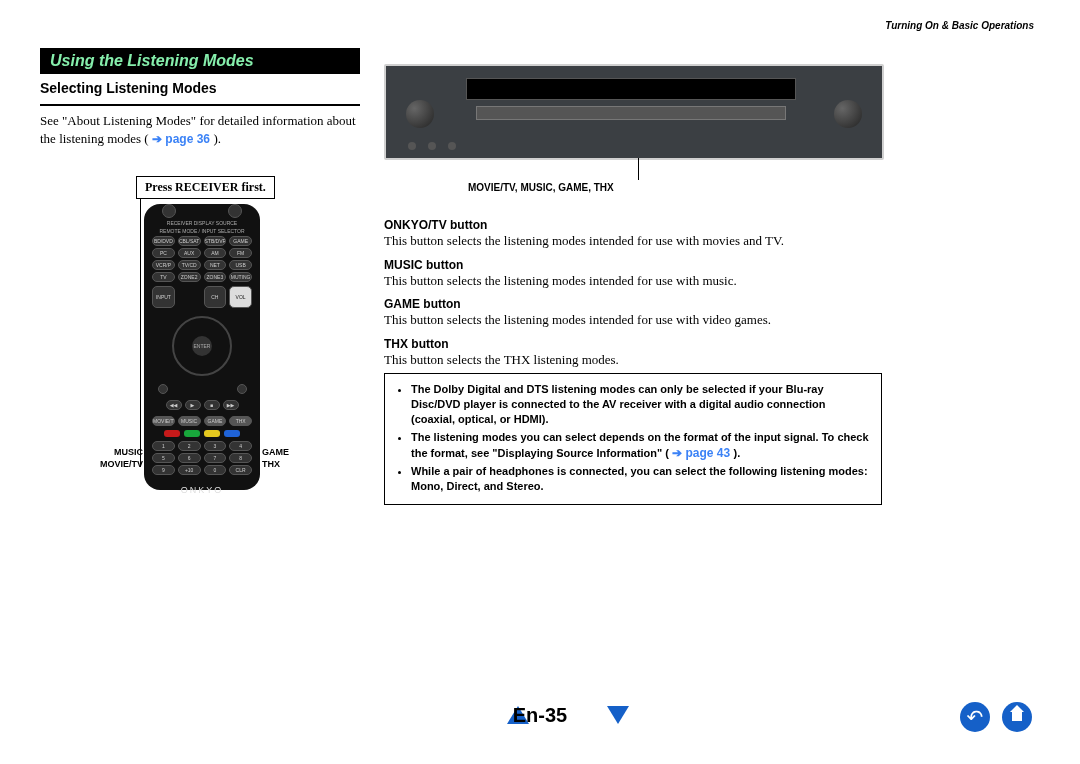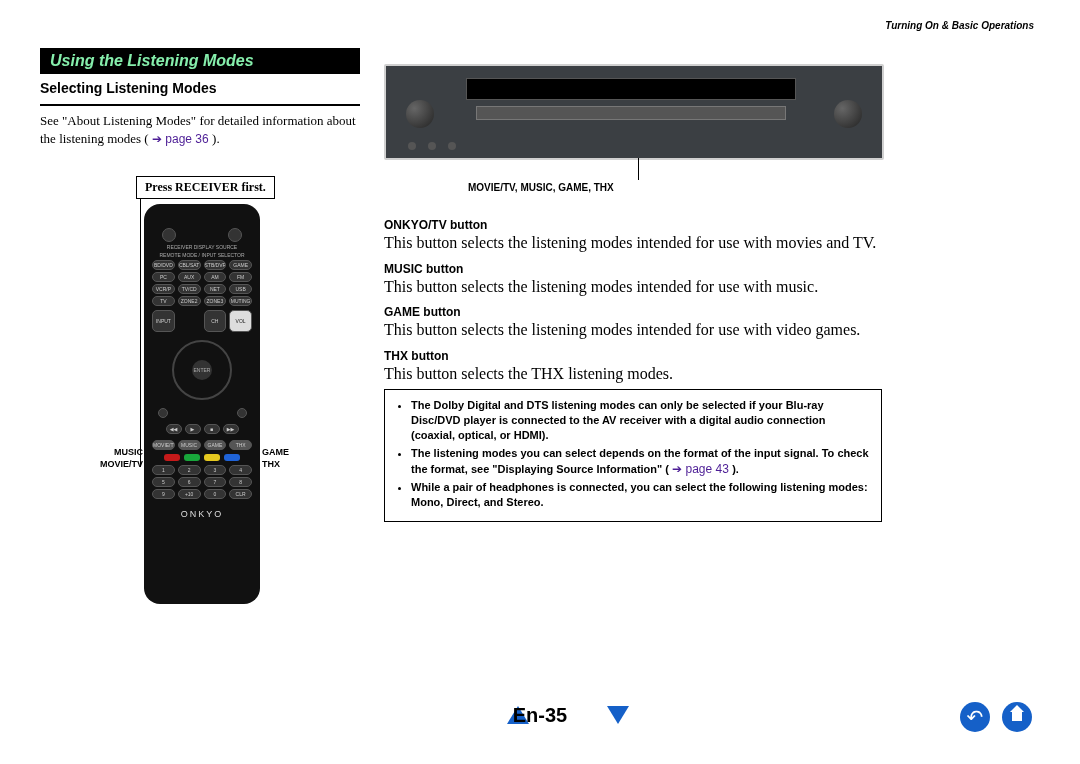--- a/index.html
+++ b/index.html
@@ -45,23 +45,23 @@
     font-size: 14px;
     border-bottom: 2px solid #000;
     padding-bottom: 8px;
     margin-bottom: 6px;
   }
   .bodytext {
     font-size: 13px;
     line-height: 1.35;
   }
   .link-blue {
-    color: #4c1d95;
-    font-family: Arial, Helvetica, sans-serif;
-    font-weight: normal;
+    color: #3b82f6;
+    font-family: Arial, Helvetica, sans-serif;
+    font-weight: bold;
     font-size: 12px;
     cursor: pointer;
   }
   .mini-head {
     font-family: Arial, Helvetica, sans-serif;
     font-weight: bold;
     font-size: 12px;
     margin-top: 14px;
   }
   .mini-head .sq {
@@ -87,25 +87,25 @@
     z-index:5;
   }
 
   
   .remote-wrap {
     position:absolute;
     top:204px; left:144px;
     width:116px; height:400px;
   }
   .remote {
-    width:116px;height:400px;
+    width:116px;height:286px;
     background:#111;
     border-radius:16px;
     position:relative;
-    padding:24px 8px;
+    padding:0 8px;
   }
   .remote .rowlabel {
     color:#aaa;font-family:Arial;font-size:5px;text-align:center;
   }
   .btns-grid {
     display:grid;grid-template-columns:repeat(4,1fr);gap:3px;margin-top:2px;
   }
   .rbtn {
     height:10px;border-radius:5px;background:#333;border:1px solid #555;
     color:#ccc;font-size:5px;font-family:Arial;text-align:center;line-height:9px;
@@ -142,21 +142,21 @@
   .pointer-line{
     position:absolute;top:158px;left:638px;width:1px;height:22px;background:#000;
   }
   .receiver-caption{
     position:absolute;top:182px;left:468px;
     font-family:Arial;font-weight:bold;font-size:10px;
   }
 
   .rc-body{position:absolute;top:210px;left:384px;width:498px;}
   .para-h{font-family:Arial;font-weight:bold;font-size:12px;margin-top:8px;}
-  .para-t{font-size:16px;line-height:1.35;}
+  .para-t{font-size:13px;line-height:1.35;}
 
   .note-box{
     border:1.5px solid #000;margin-top:5px;padding:8px 10px;
     font-family:Arial;font-weight:bold;font-size:11px;line-height:1.35;
   }
   .note-box ul{list-style:disc;padding-left:16px;}
   .note-box li{margin-bottom:3px;}
 
   
   .footer{

